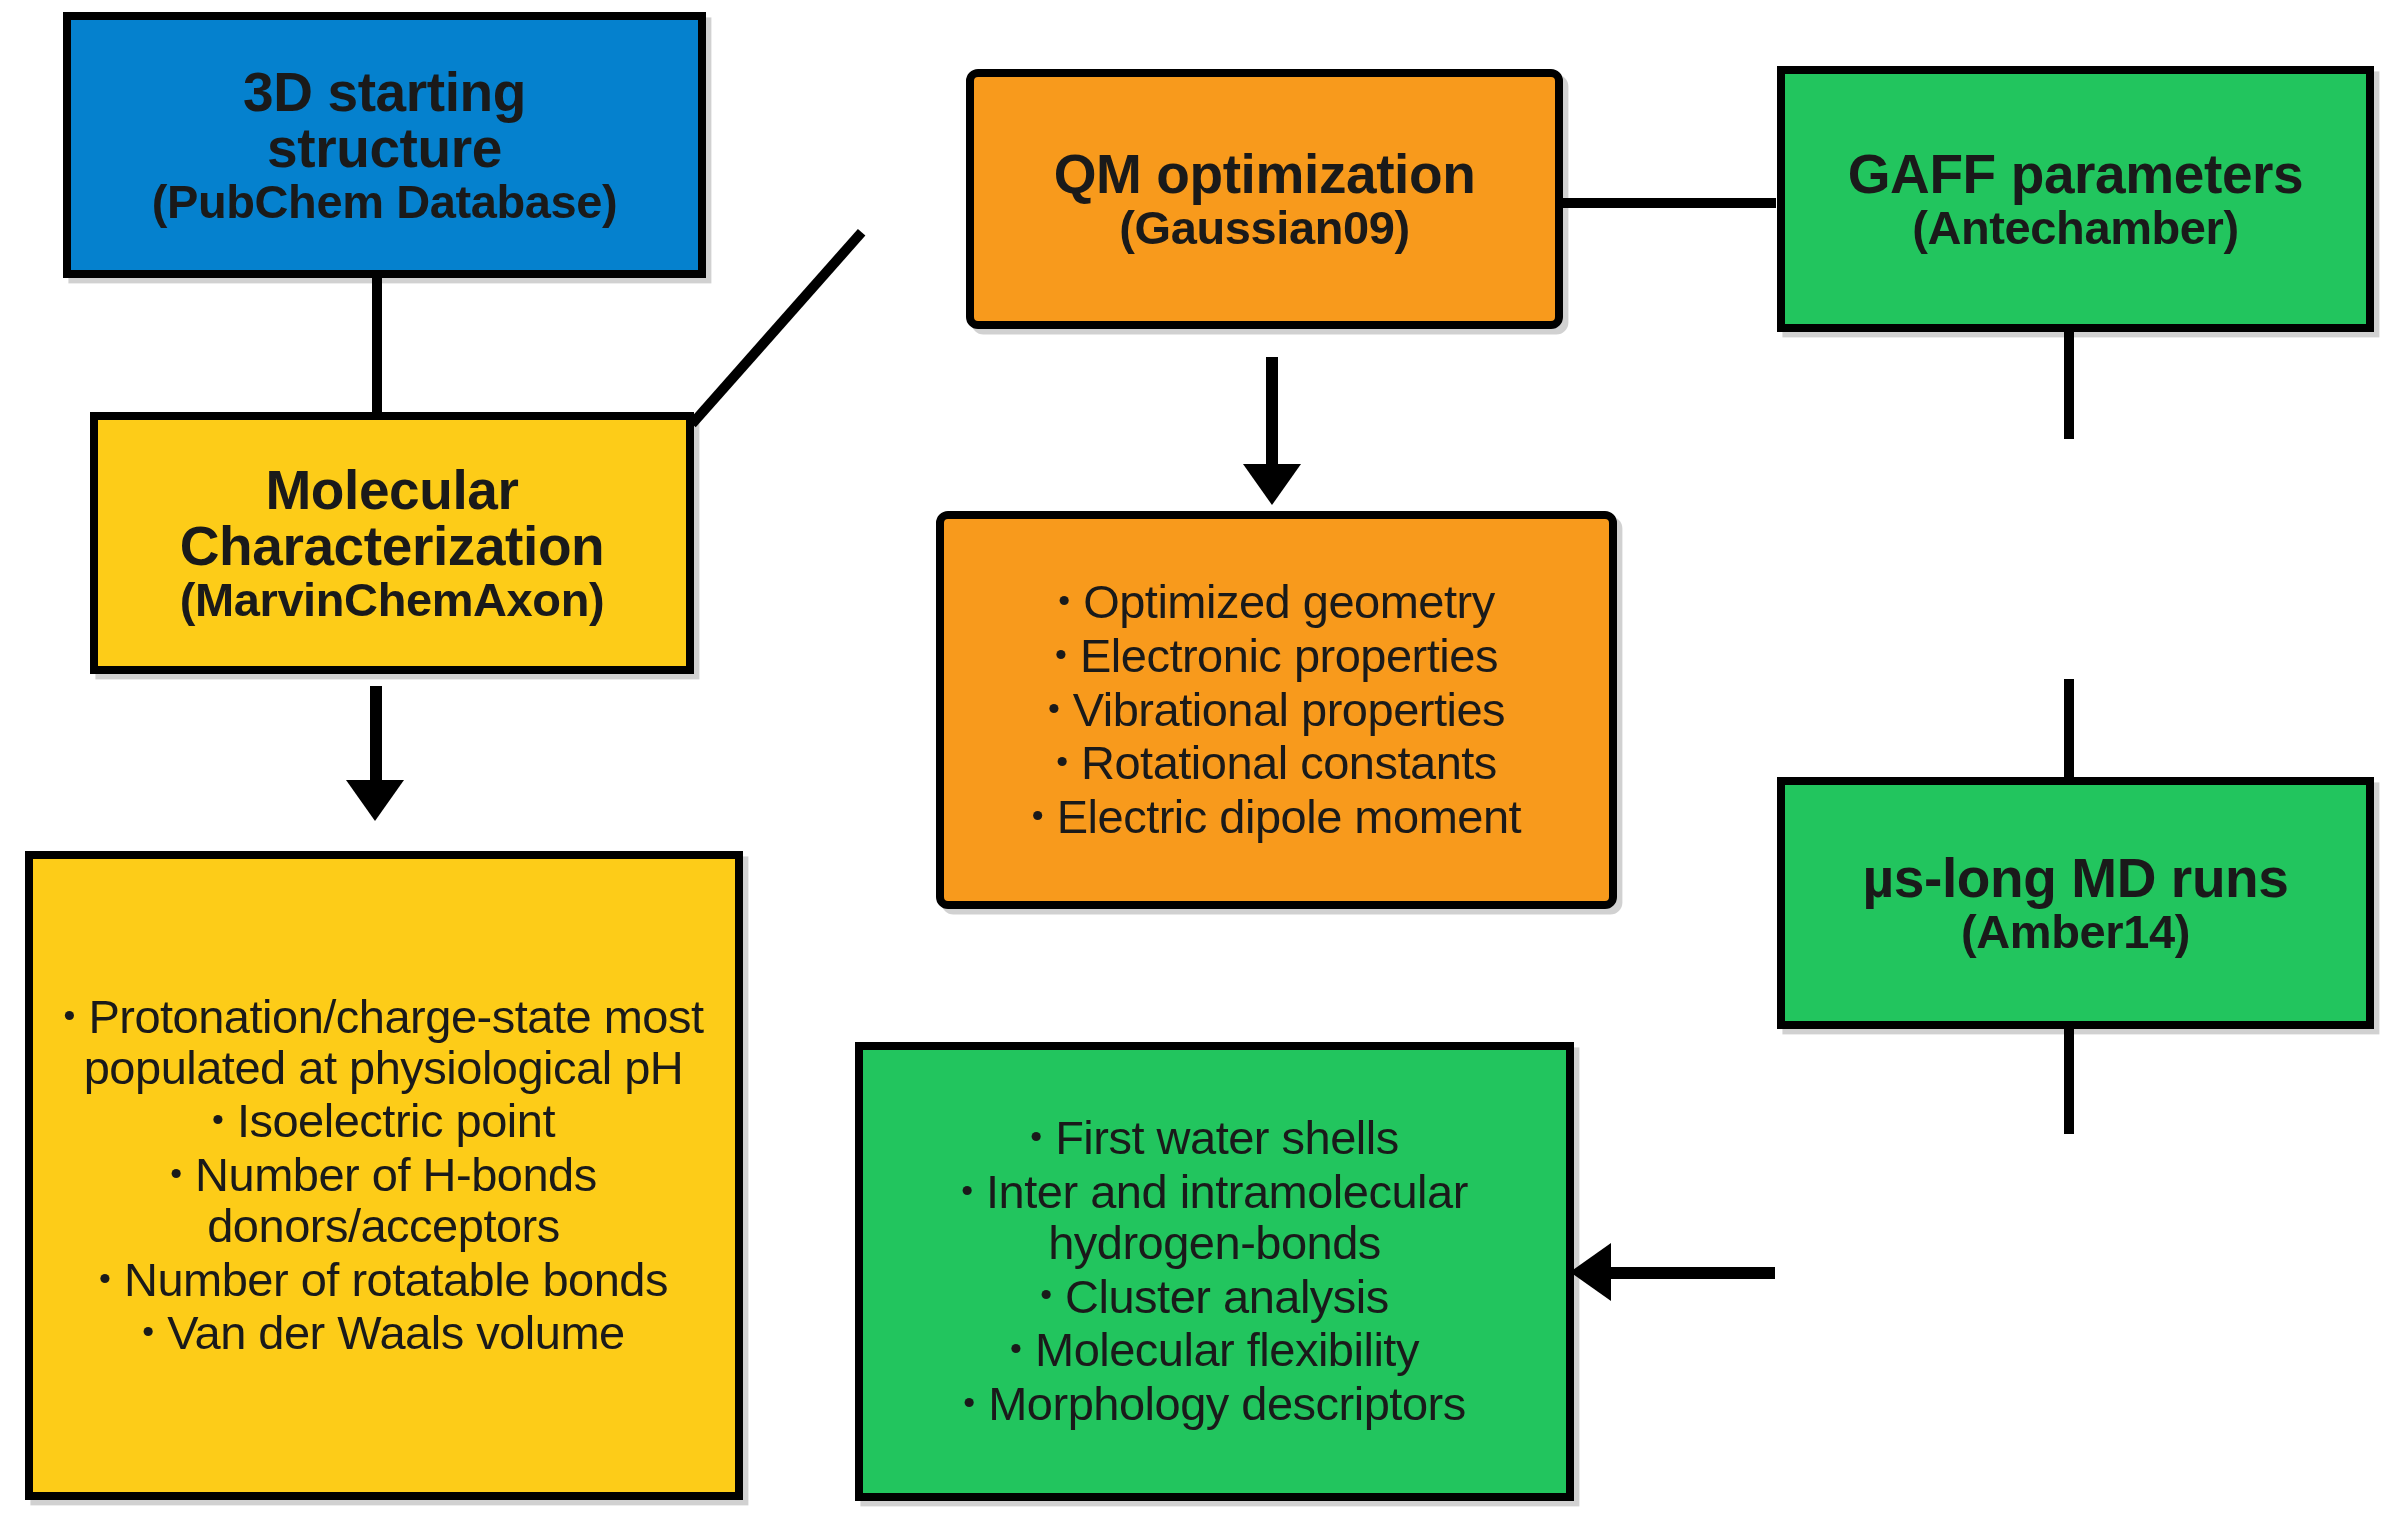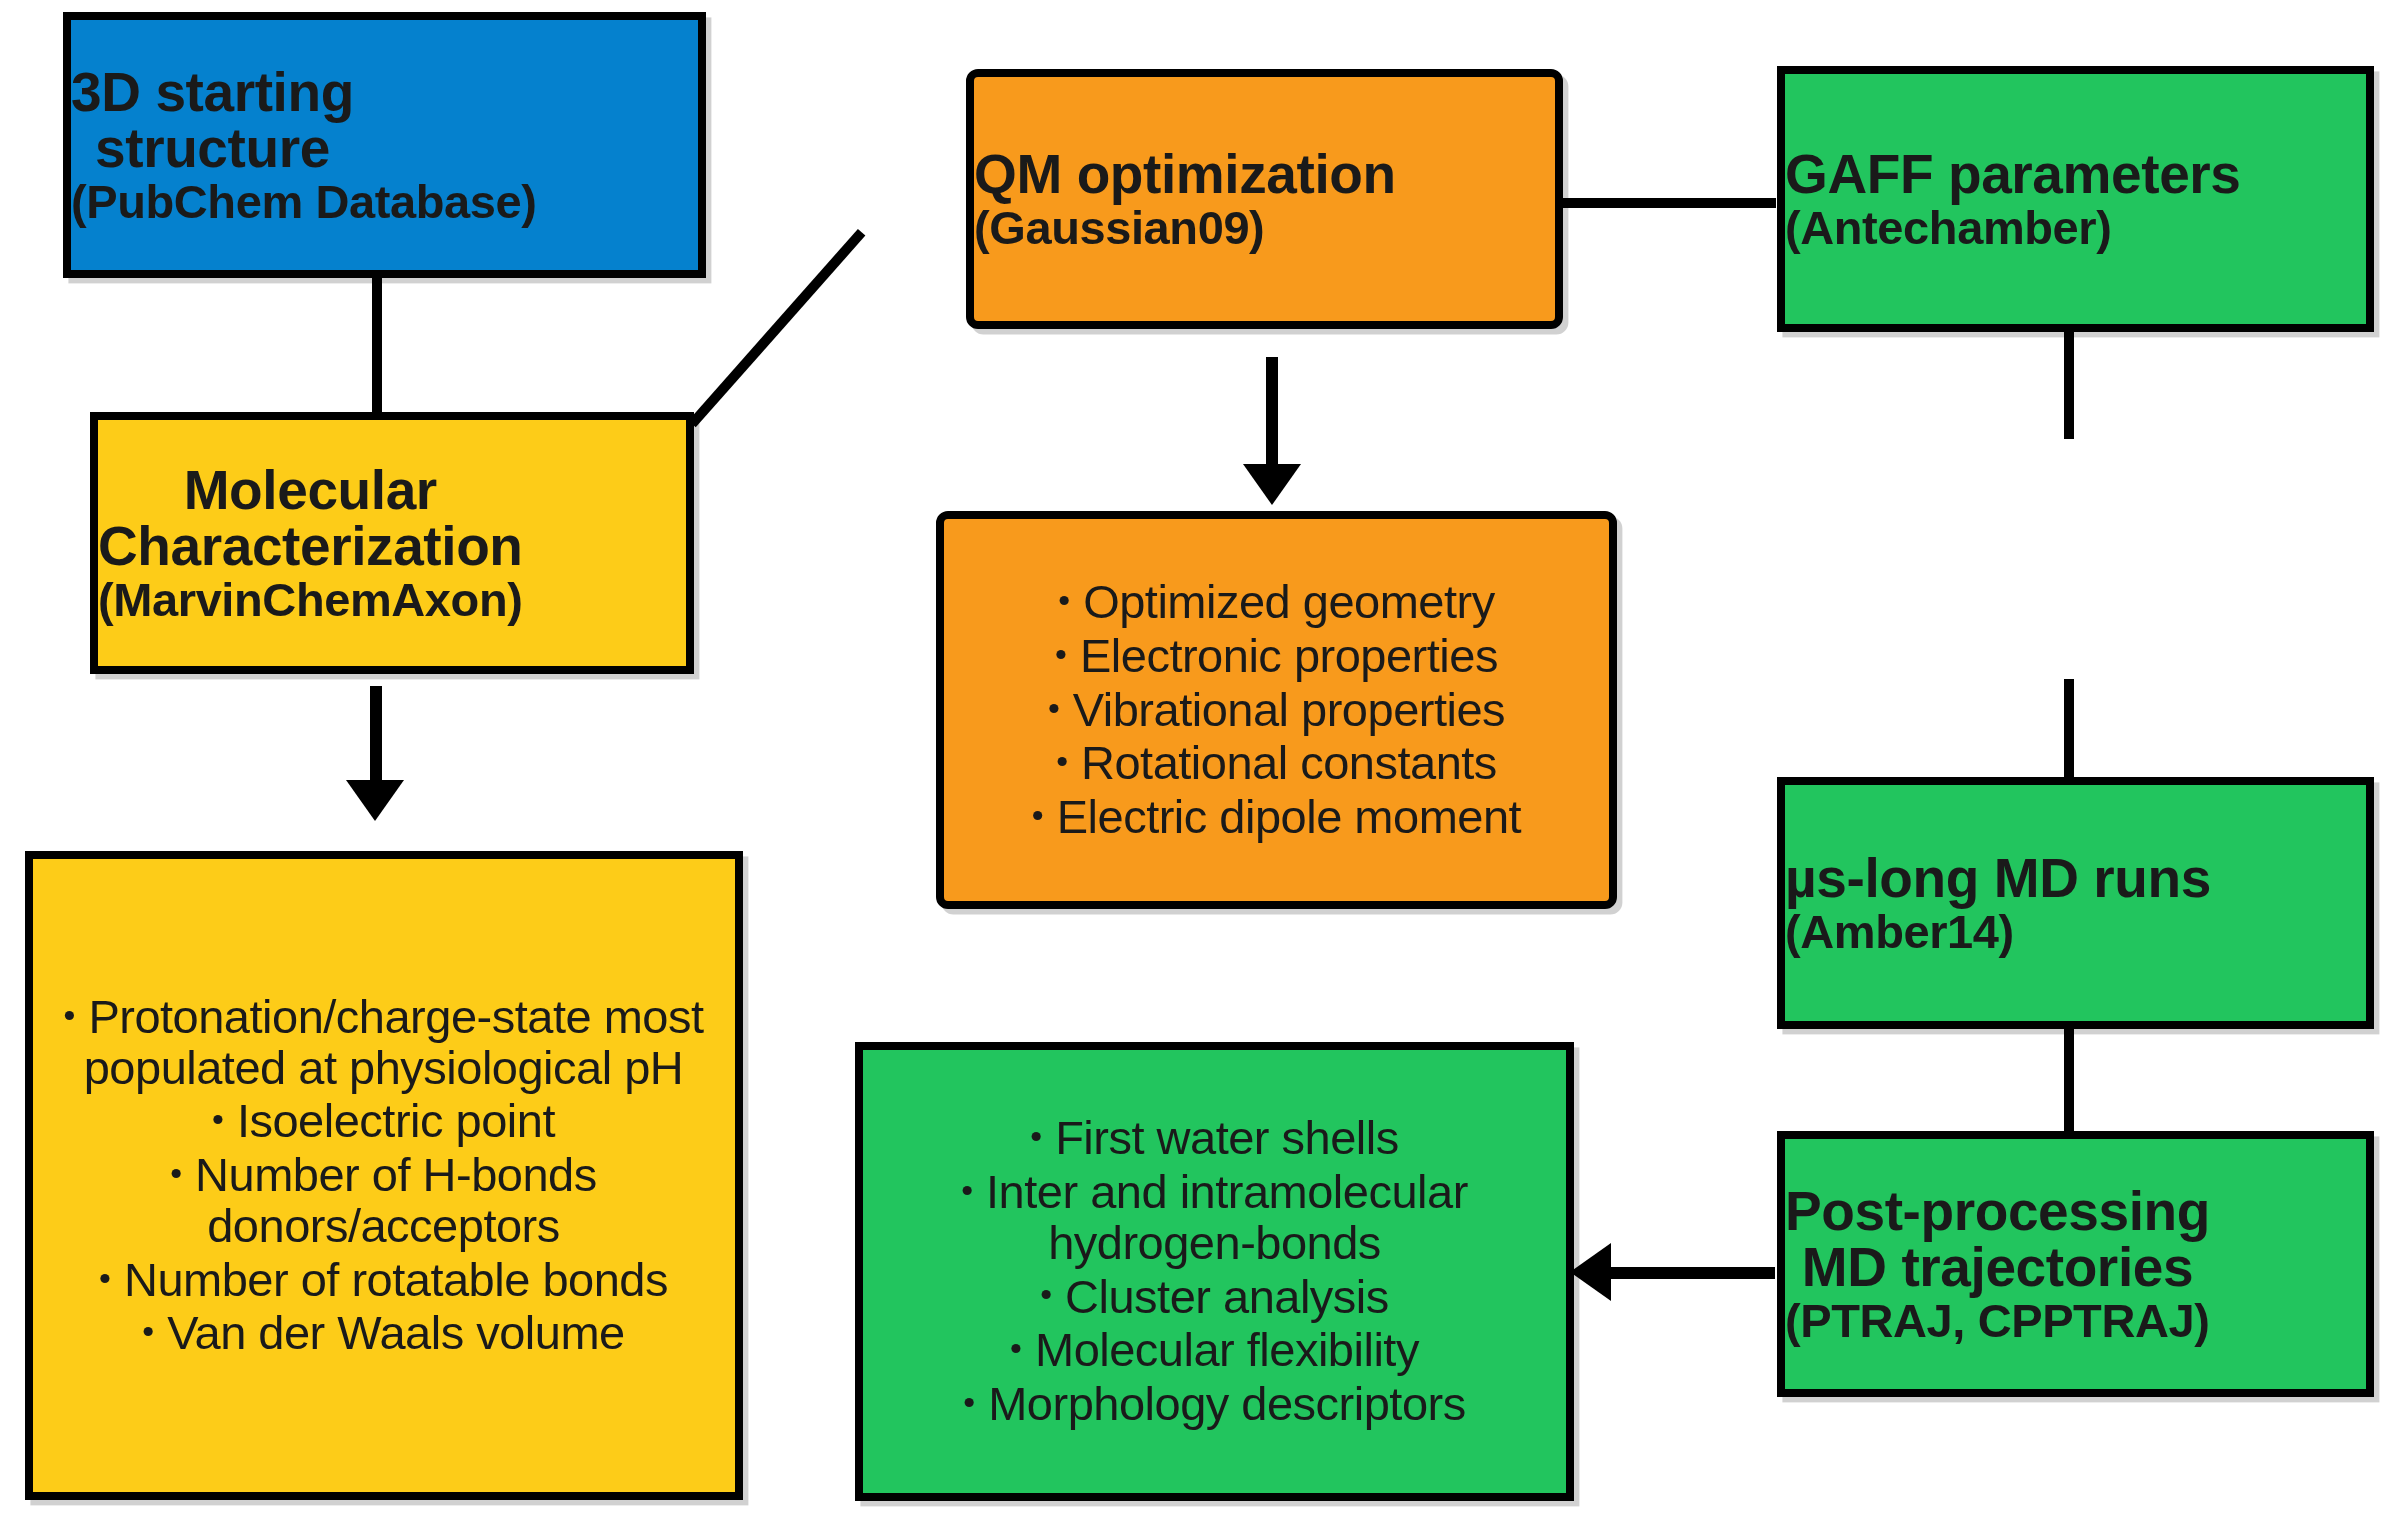--- a/index.html
+++ b/index.html
@@ -16,21 +16,21 @@
     font-family: "Liberation Sans", sans-serif;
     overflow: hidden;
   }
   
   .node {
     position: absolute;
     box-sizing: border-box;
     border: 8.4px solid #000000;
     display: flex;
     flex-direction: column;
-    align-items: flex-start;
+    align-items: center;
     justify-content: center;
     color: #1a1a1a;
     text-align: center;
     z-index: 5;
     box-shadow: 5.4px 5.4px 0 rgba(0,0,0,0.18);
   }
   .node .title {
     font-weight: bold;
     line-height: 1.02;
     letter-spacing: -0.4px;
@@ -156,25 +156,20 @@
     <div class="title">GAFF parameters</div>
     <div class="sub" style="font-size:47px;">(Antechamber)</div>
   </div>
 
 
   <div class="node c-red" style="left:1777px; top:777px; width:597px; height:252px; font-size:55px;">
     <div class="title">µs-long MD runs</div>
     <div class="sub" style="font-size:47px;">(Amber14)</div>
   </div>
 
-  <div class="node c-red" style="left:1777px; top:1131px; width:597px; height:266px; font-size:55px;">
-    <div class="title">Post-processing
-MD trajectories</div>
-    <div class="sub" style="font-size:47px;">(PTRAJ, CPPTRAJ)</div>
-  </div>
 
   <div class="listbox c-yellow" style="left:24.5px; top:851px; width:718px; height:649px; font-size:47px;">
     <ul>
       <li><span class="bul">•</span><span>Protonation/charge-state most populated at physiological pH</span></li>
       <li><span class="bul">•</span><span>Isoelectric point</span></li>
       <li><span class="bul">•</span><span>Number of H-bonds donors/acceptors</span></li>
       <li><span class="bul">•</span><span>Number of rotatable bonds</span></li>
       <li><span class="bul">•</span><span>Van der Waals volume</span></li>
     </ul>
   </div>

